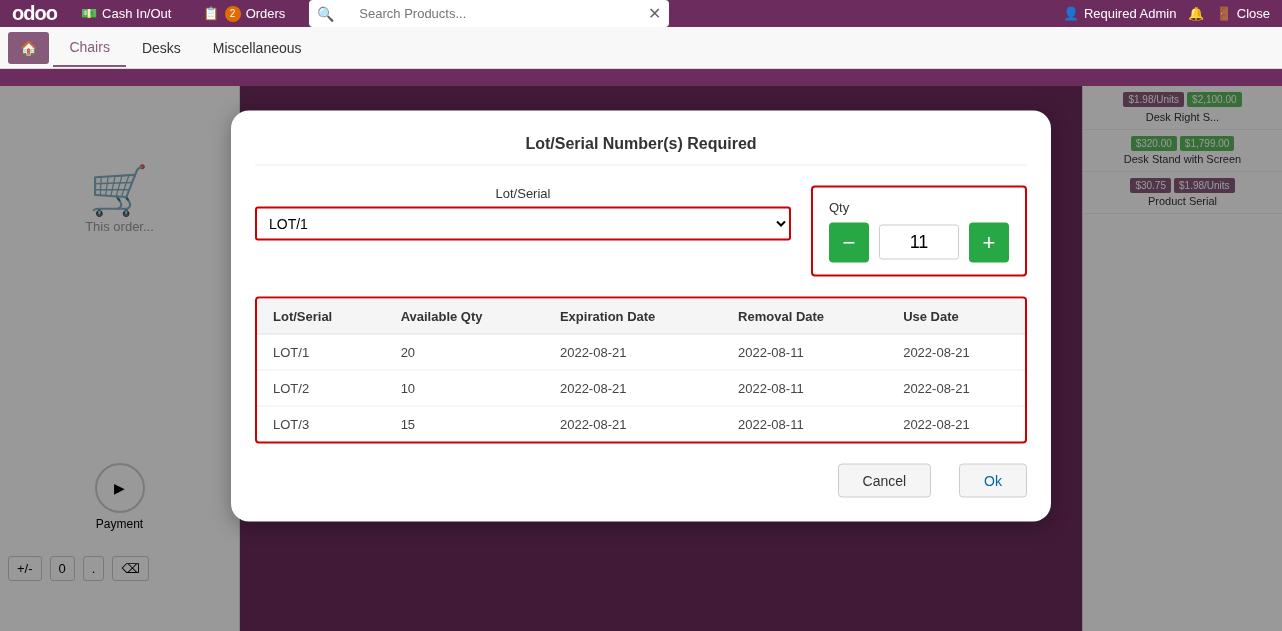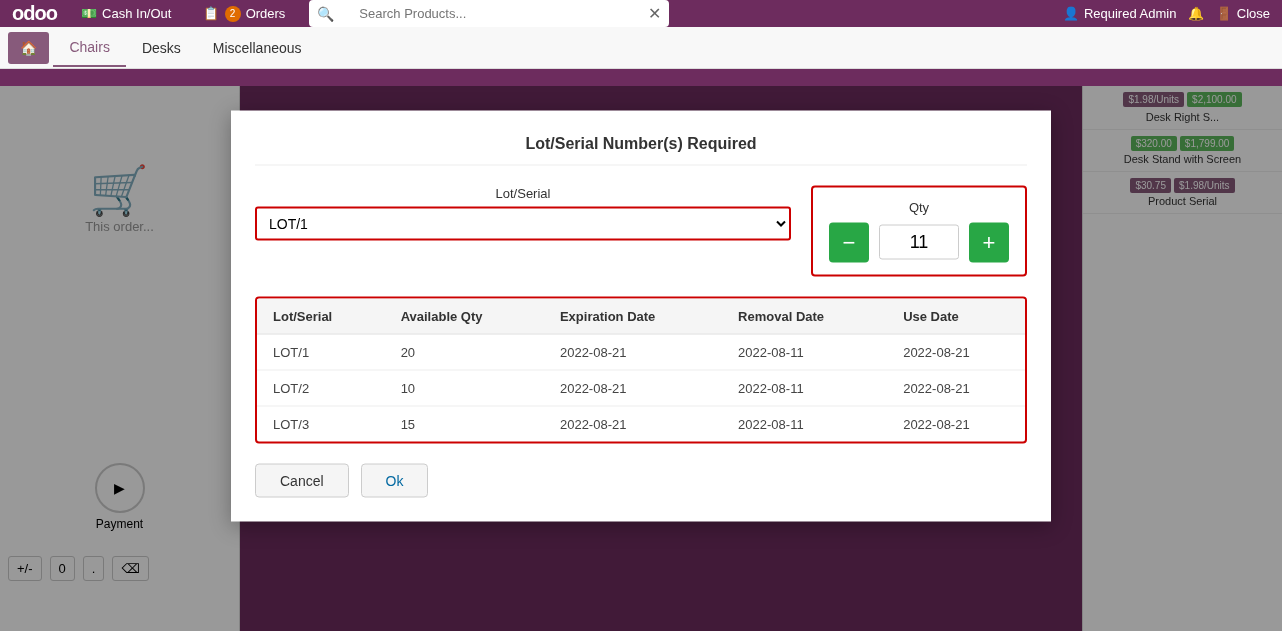--- a/index.html
+++ b/index.html
@@ -85,21 +85,21 @@
       z-index: 10;
     }
 
     
     .modal {
       position: absolute;
       top: 50%;
       left: 50%;
       transform: translate(-50%, -50%);
       background: white;
-      border-radius: 0;
+      border-radius: 18px;
       width: 820px;
       padding: 24px;
       z-index: 20;
       box-shadow: 0 4px 20px rgba(0,0,0,0.3);
     }
     .modal-title {
       text-align: center;
       font-size: 16px;
       font-weight: bold;
       color: #333;
@@ -133,21 +133,21 @@
       outline: none;
       background: white;
     }
 
     .qty-section {
       border: 2px solid #cc0000;
       border-radius: 4px;
       padding: 12px 16px;
       display: flex;
       flex-direction: column;
-      align-items: center;
+      align-items: flex-start;
       gap: 8px;
       min-width: 200px;
     }
     .qty-label {
       font-size: 13px;
       color: #333;
     }
     .qty-controls {
       display: flex;
       align-items: center;
@@ -199,21 +199,22 @@
       font-size: 13px;
       color: #444;
       text-align: left;
       border-bottom: 1px solid #eee;
     }
     .lot-table tr:last-child td { border-bottom: none; }
 
     
     .modal-footer {
       display: flex;
-      gap: 12px;
+      justify-content: flex-end;
+      gap: 28px;
     }
     .btn-cancel {
       background: #f5f5f5;
       border: 1px solid #ccc;
       border-radius: 4px;
       padding: 8px 24px;
       font-size: 14px;
       cursor: pointer;
       color: #333;
     }

